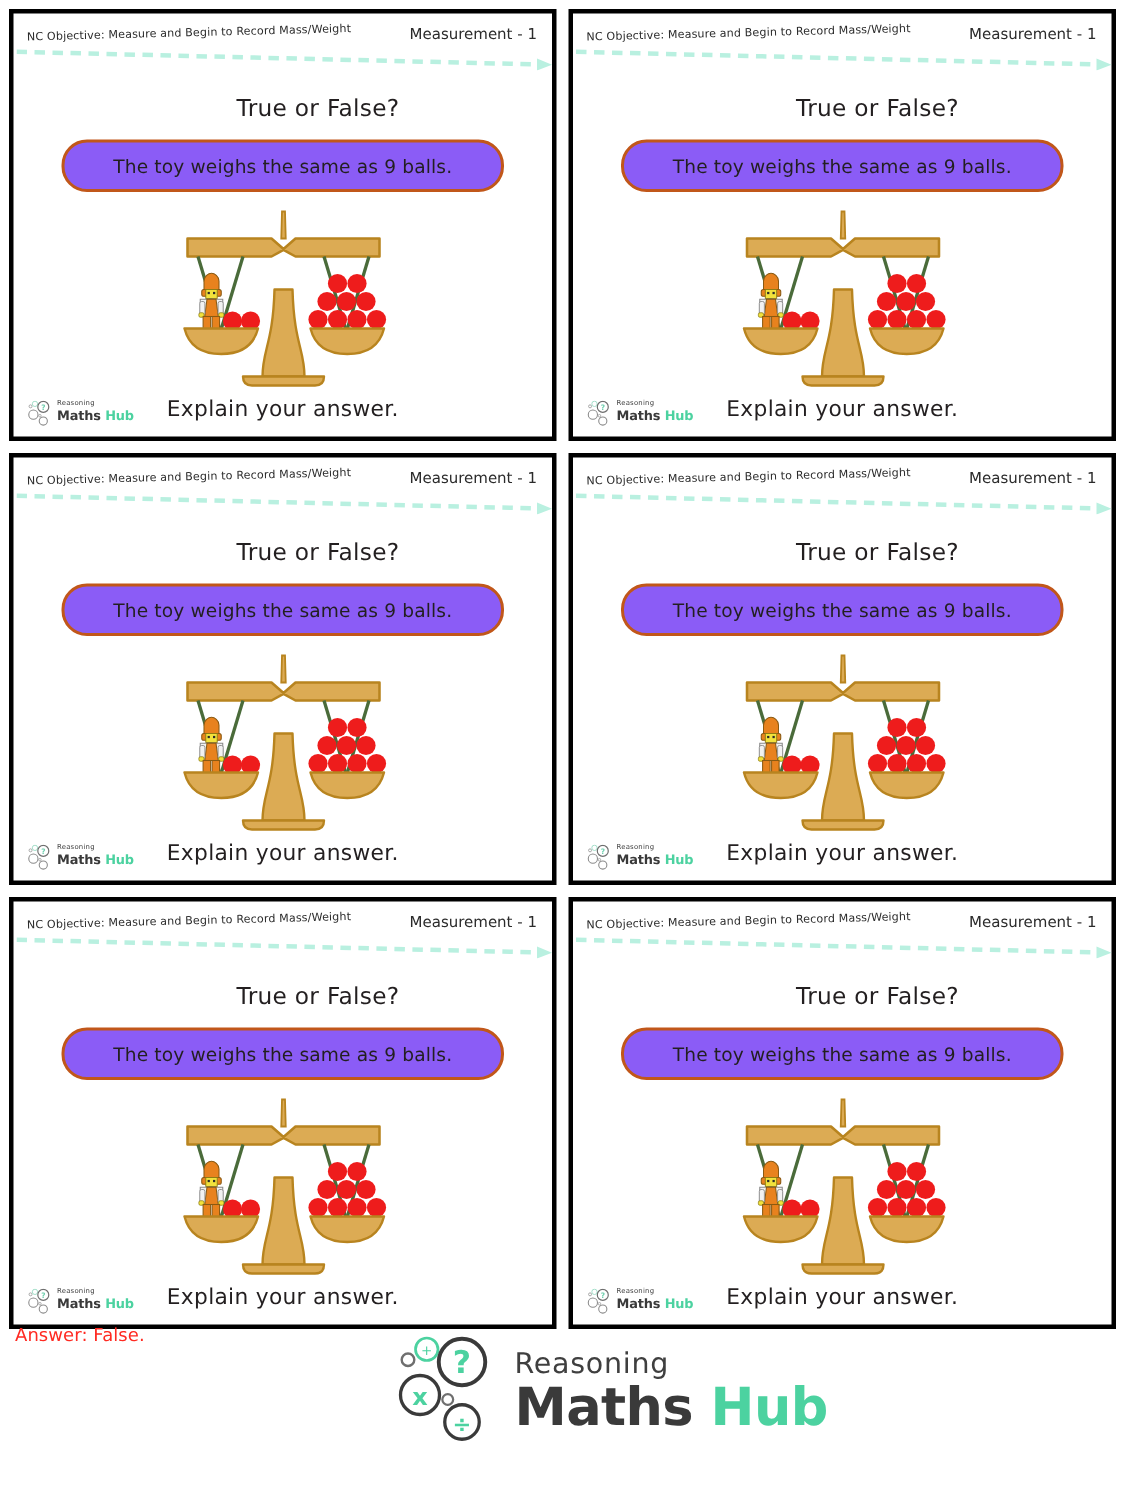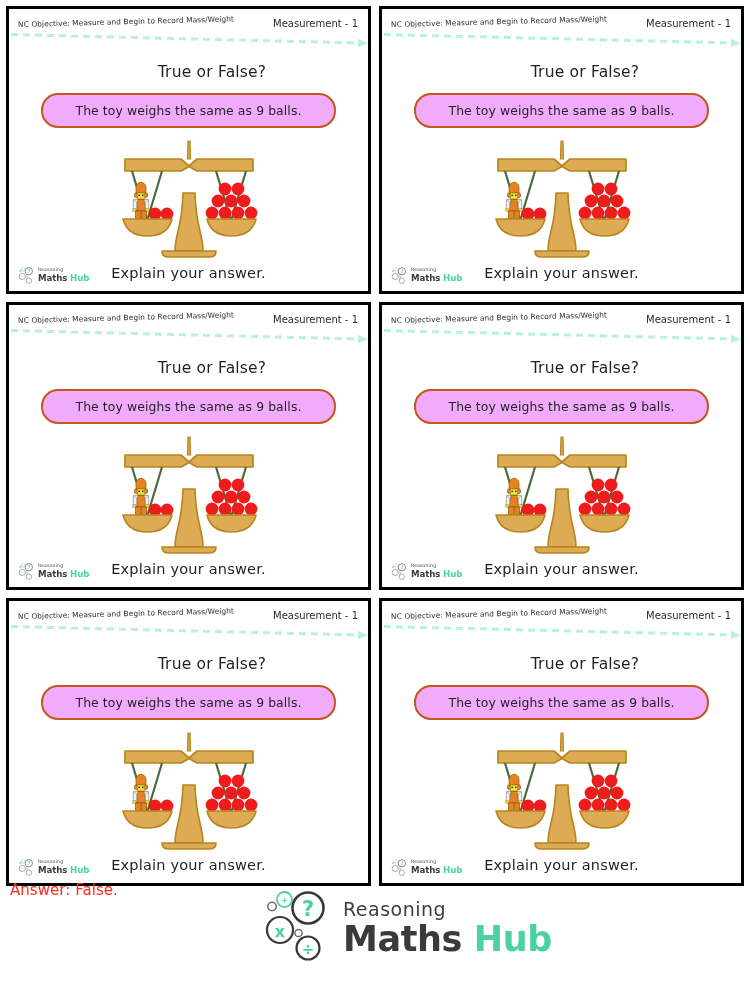--- a/index.html
+++ b/index.html
@@ -82,21 +82,21 @@
     padding-left: 47px;
   }
   .statement-box {
     position: absolute;
     left: 32px;
     right: 32px;
     top: 84px;
     height: 31px;
     border: 2.2px solid #c1571a;
     border-radius: 17px;
-    background: #f0abfc;
+    background: #8b5cf6;
     display: flex;
     align-items: center;
     justify-content: center;
   }
   .statement-text {
     font-family: "DejaVu Sans", sans-serif;
     font-size: 12.4px;
     color: #231f20;
     letter-spacing: .1px;
     white-space: nowrap;
@@ -167,21 +167,21 @@
     top: 880px;
     width: 750px;
     height: 120px;
   }
   .answer-text {
     position: absolute;
     left: 10px;
     top: 2px;
     width: 250px;
     font-family: "DejaVu Sans", sans-serif;
-    font-size: 15px;
+    font-size: 12px;
     line-height: 16.6px;
     color: #ff2a22;
     letter-spacing: .05px;
   }
   .logo-big {
     position: absolute;
     left: 262px;
     top: 10px;
     display: flex;
     align-items: center;

